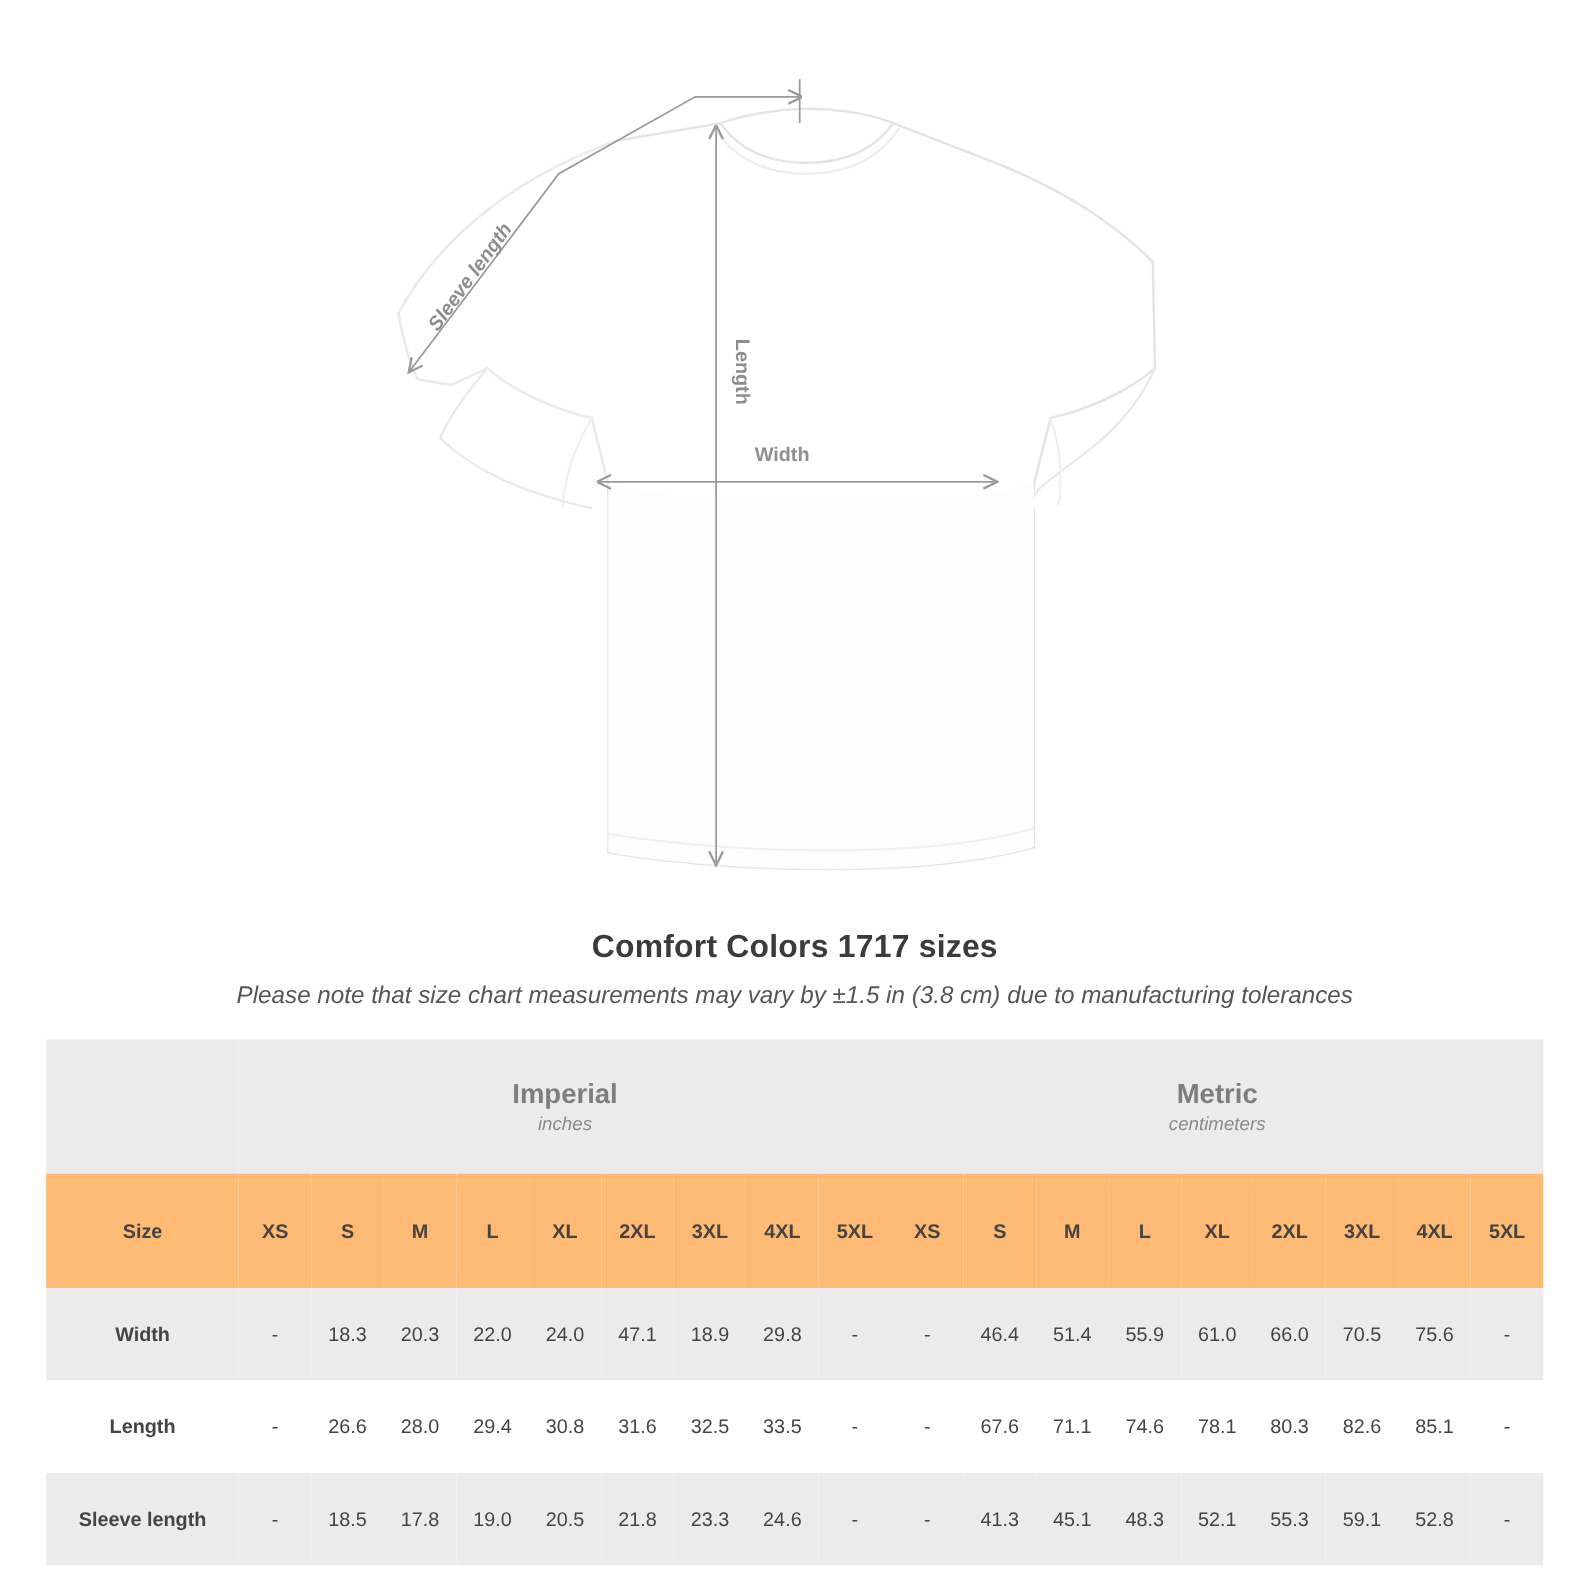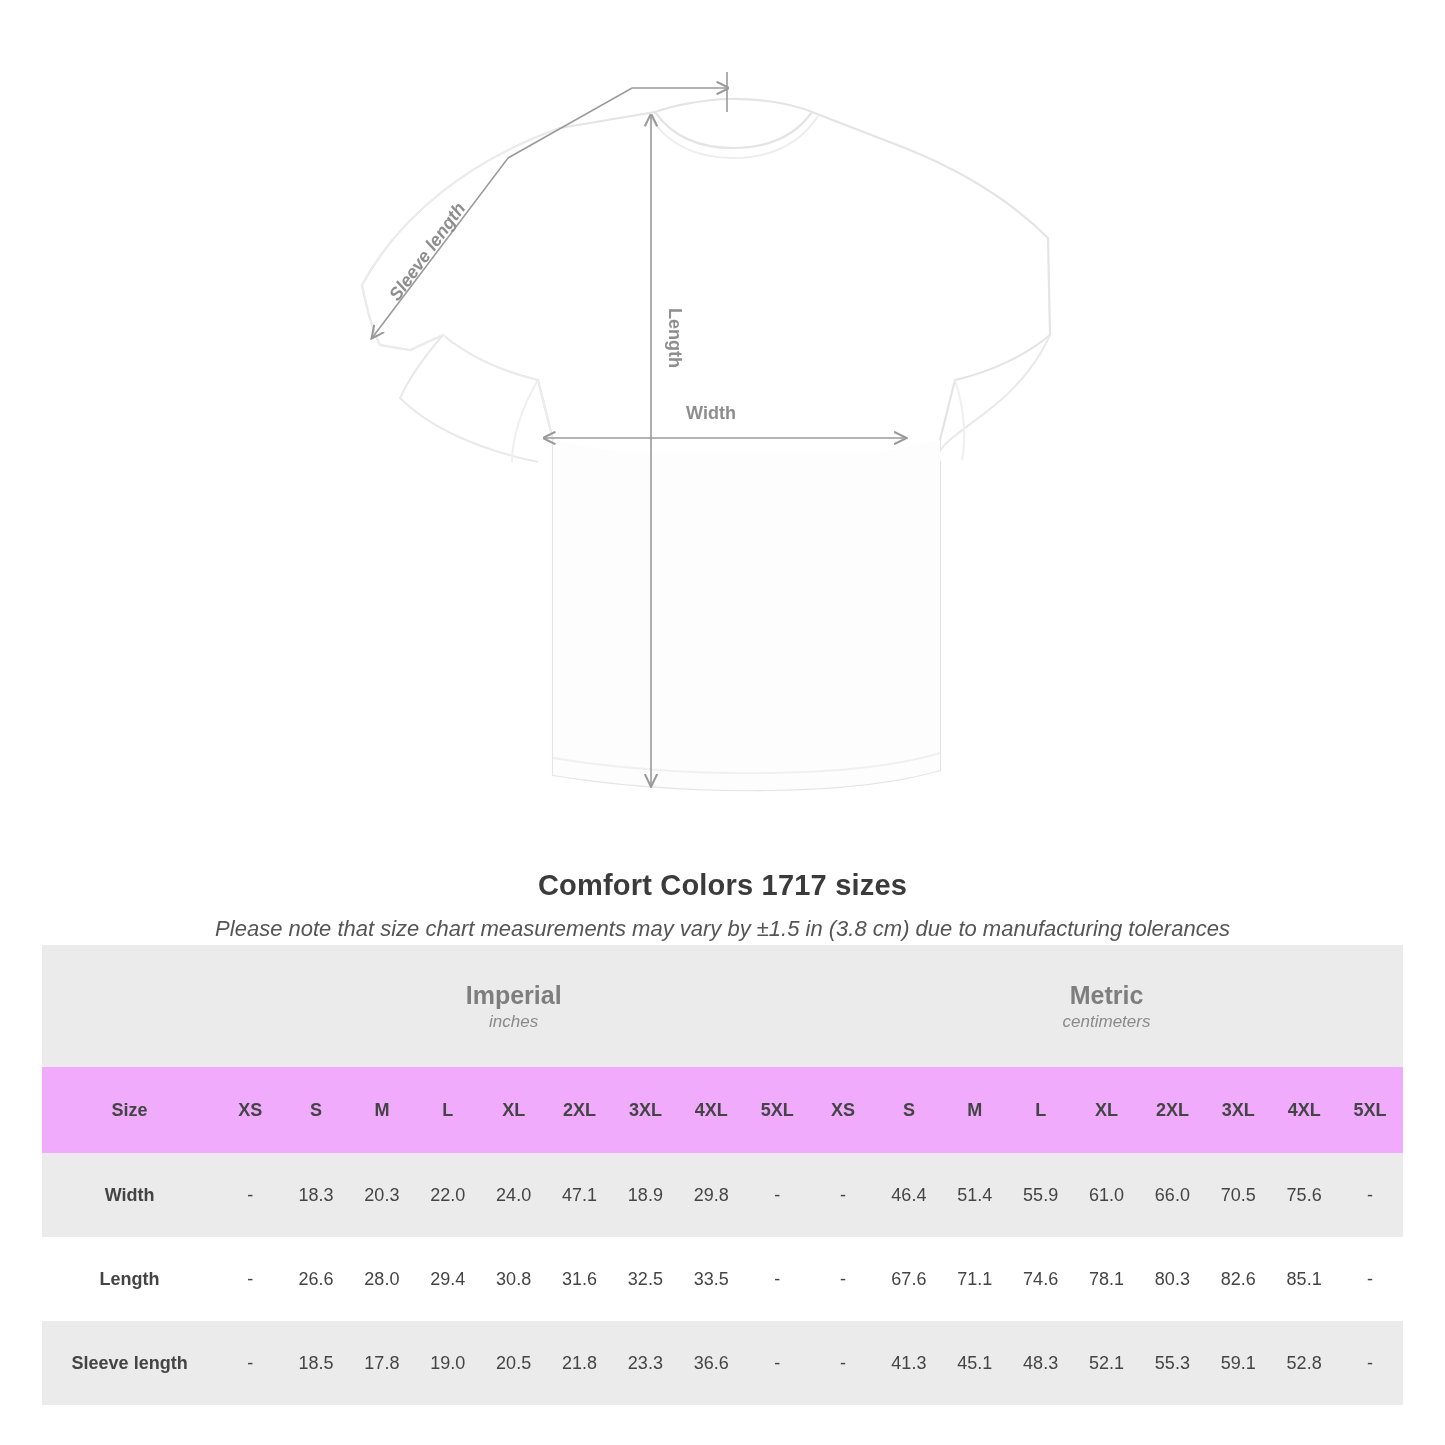--- a/index.html
+++ b/index.html
@@ -23,21 +23,20 @@
     width: 1445px; height: 830px;
   }
   #illustration svg { display: block; }
 
   
   #title-block {
     position: absolute;
     left: 0; top: 845px;
     width: 1445px;
     text-align: center;
-    margin-top: 24px;
   }
   #chart-title {
     font-size: 29px;
     font-weight: bold;
     color: #3b3b3b;
     letter-spacing: 0.2px;
   }
   #chart-subtitle {
     margin-top: 14px;
     font-size: 22px;
@@ -69,21 +68,21 @@
     font-weight: bold;
     color: #7e7e7e;
     line-height: 1.25;
   }
   .unit-head .unit-sub {
     font-size: 17px;
     font-style: italic;
     color: #8a8a8a;
     margin-top: 0;
   }
-  tr.row-size td { height: 86px; background: #f0abfc; font-weight: bold; font-size: 19px; color: #4a4a4a; }
+  tr.row-size td { height: 104px; background: #fdba74; font-weight: bold; font-size: 19px; color: #4a4a4a; }
   tr.row-data td { height: 84px; }
   tr.shade td { background: #ebebeb; }
   tr.plain td { background: #ffffff; }
   td.rowlabel {
     font-weight: bold;
     font-size: 19px;
     color: #4a4a4a;
     text-align: center;
   }
   td.cell { font-size: 19px; color: #4b4b4b; }
@@ -249,21 +248,21 @@
 
       <tr class="row-data shade">
         <td class="rowlabel">Sleeve length</td>
         <td class="cell">-</td>
         <td class="cell">18.5</td>
         <td class="cell">17.8</td>
         <td class="cell">19.0</td>
         <td class="cell">20.5</td>
         <td class="cell">21.8</td>
         <td class="cell">23.3</td>
-        <td class="cell">36.6</td>
+        <td class="cell">24.6</td>
         <td class="cell">-</td>
         <td class="cell">-</td>
         <td class="cell">41.3</td>
         <td class="cell">45.1</td>
         <td class="cell">48.3</td>
         <td class="cell">52.1</td>
         <td class="cell">55.3</td>
         <td class="cell">59.1</td>
         <td class="cell">52.8</td>
         <td class="cell">-</td>

